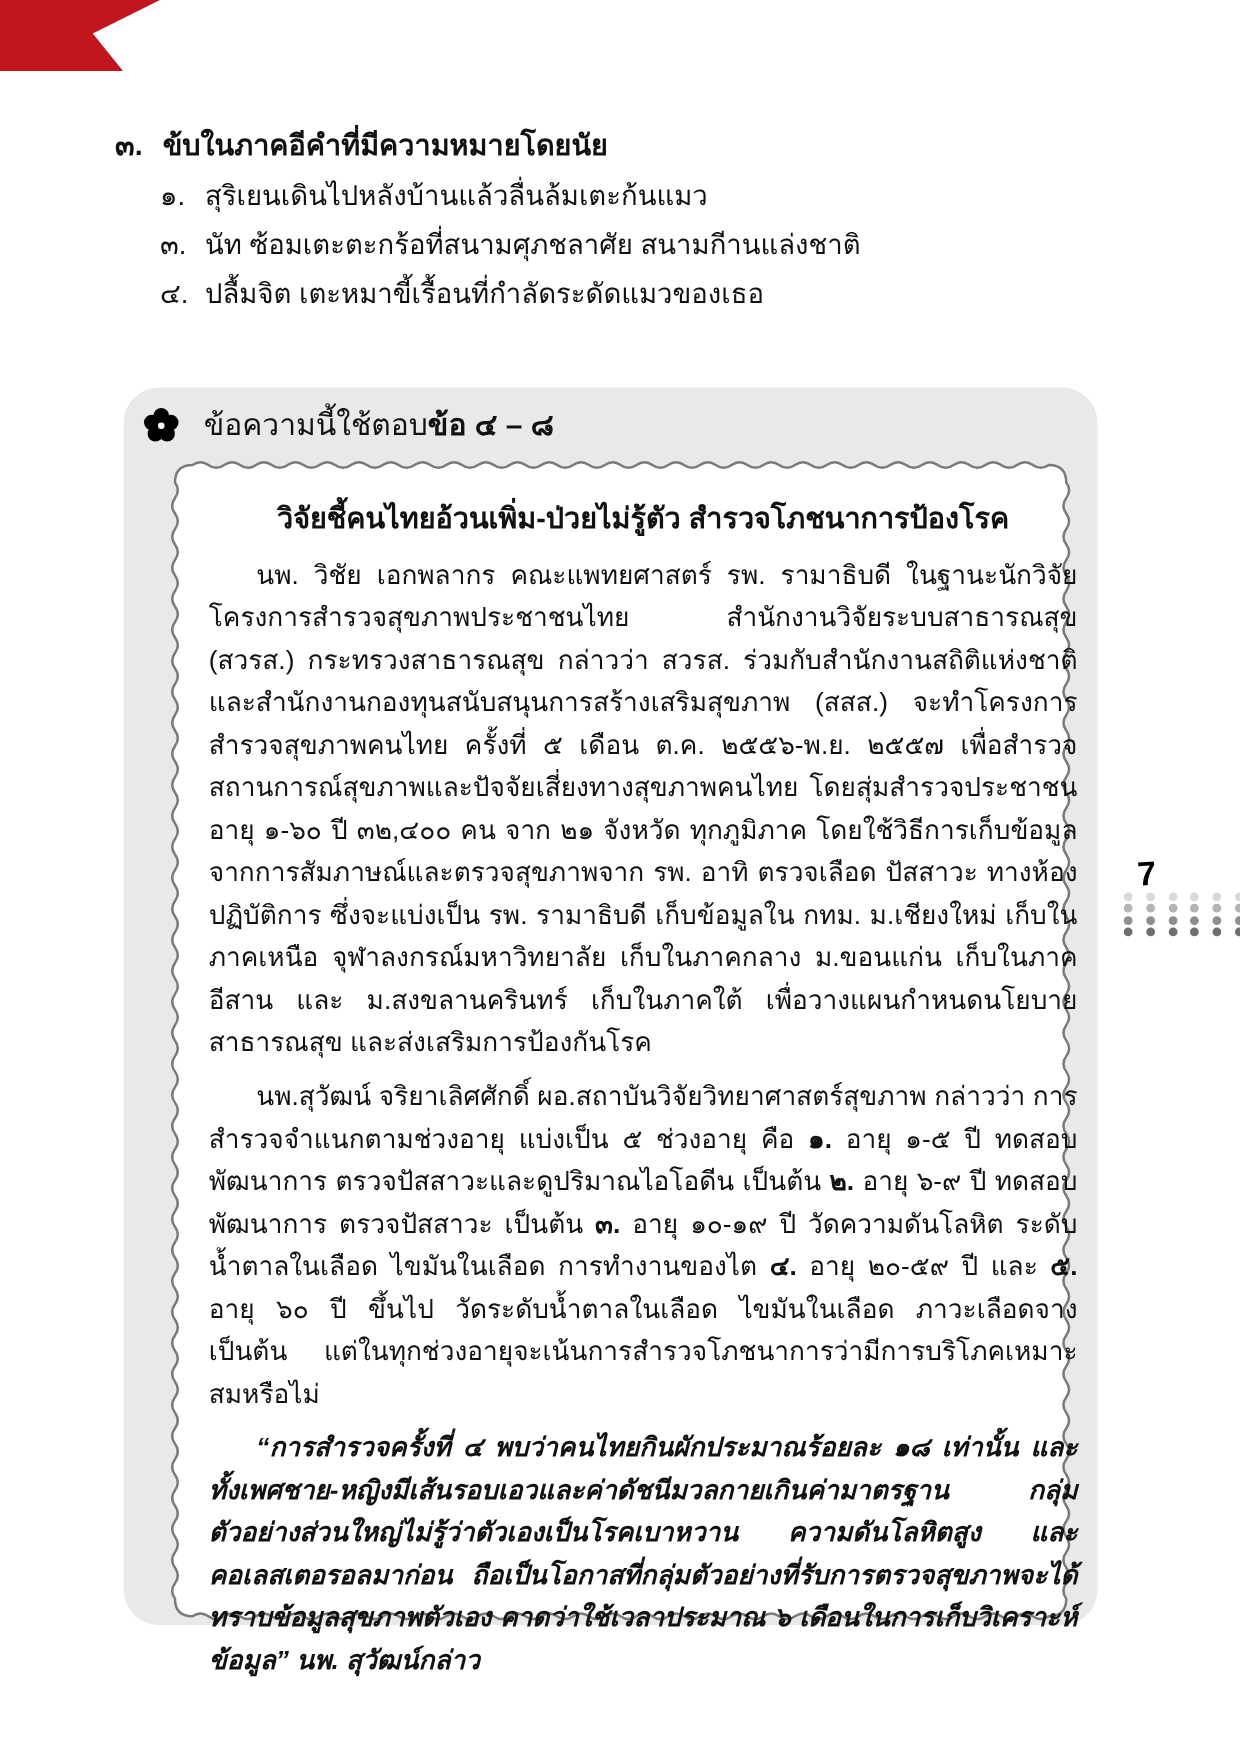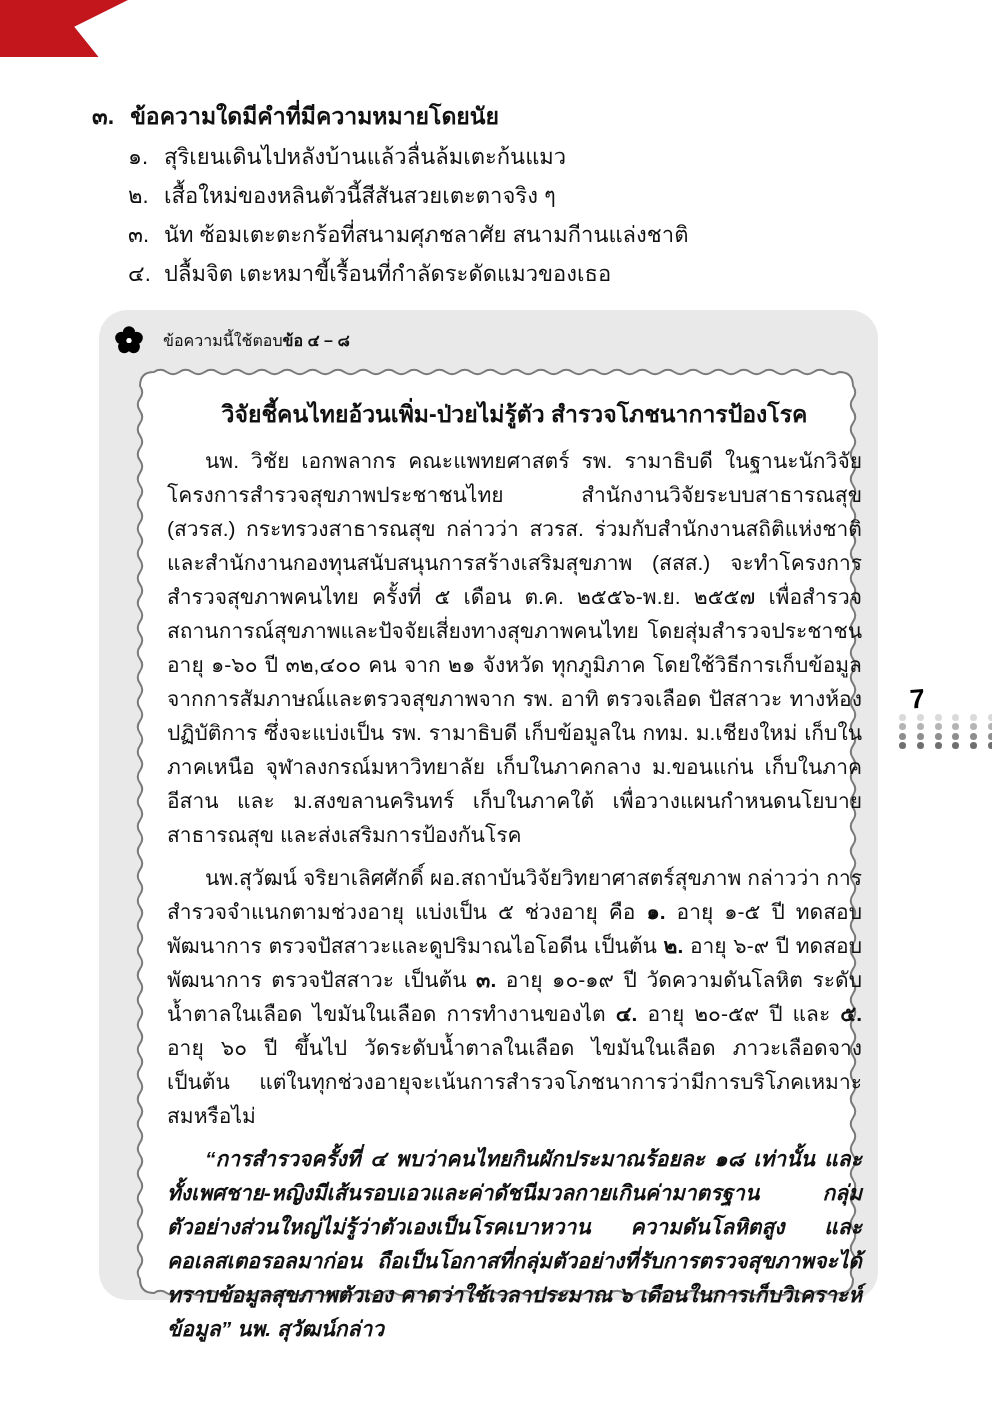--- a/index.html
+++ b/index.html
@@ -35,21 +35,21 @@
     position:absolute;left:99px;top:310px;
     width:779px;height:990px;
     border-radius:28px;
   }
   .passage-header{
     position:absolute;left:14px;top:14px;
     display:flex;align-items:center;
   }
   .flower-icon{width:32px;height:32px;flex:0 0 auto;}
   .passage-header-text{
-    margin-left:18px;font-size:16px;line-height:34px;white-space:nowrap;
+    margin-left:18px;font-size:24px;line-height:34px;white-space:nowrap;
   }
   .passage-header-text .range{font-weight:bold;}
   
   .article-wrap{
     position:absolute;left:41px;top:62px;
     width:713px;height:1129px;padding-left:35px;
   }
   .article-wrap svg.wavy{
     position:absolute;left:0;top:0;overflow:visible;
   }
@@ -85,26 +85,25 @@
   .page-number-dots .dot{position:absolute;width:7px;height:7px;border-radius:50%;}
 </style>
 </head>
 <body>
 
 <div class="page">
 
   <div class="corner-ribbon" style="background: rgb(195, 22, 28);"></div>
 
   <div class="question-heading">
-    <span class="qnum">๓.</span><span>ข้อความใดมีคำที่มีความหมายโดยนัย</span>
+    <span class="qnum">๓.</span><span>ข้บในภาคอีคำที่มีความหมายโดยนัย</span>
   </div>
 
   <div class="choice-list">
       <div class="choice"><span class="cnum">๑.</span><span>สุริเยนเดินไปหลังบ้านแล้วลื่นล้มเตะก้นแมว</span></div>
-      <div class="choice"><span class="cnum">๒.</span><span>เสื้อใหม่ของหลินตัวนี้สีสันสวยเตะตาจริง ๆ</span></div>
       <div class="choice"><span class="cnum">๓.</span><span>นัท ซ้อมเตะตะกร้อที่สนามศุภชลาศัย สนามกีานแล่งชาติ</span></div>
       <div class="choice"><span class="cnum">๔.</span><span>ปลื้มจิต เตะหมาขี้เรื้อนที่กำลัดระดัดแมวของเธอ</span></div>
     </div>
 
   <div class="passage-box" style="background: rgb(233, 233, 233);">
 
     <div class="passage-header">
       <svg class="flower-icon" viewBox="0 0 32 32">
         <g class="flower-petals">
           <circle cx="16" cy="7.5" r="6.2" fill="#000000"></circle>

